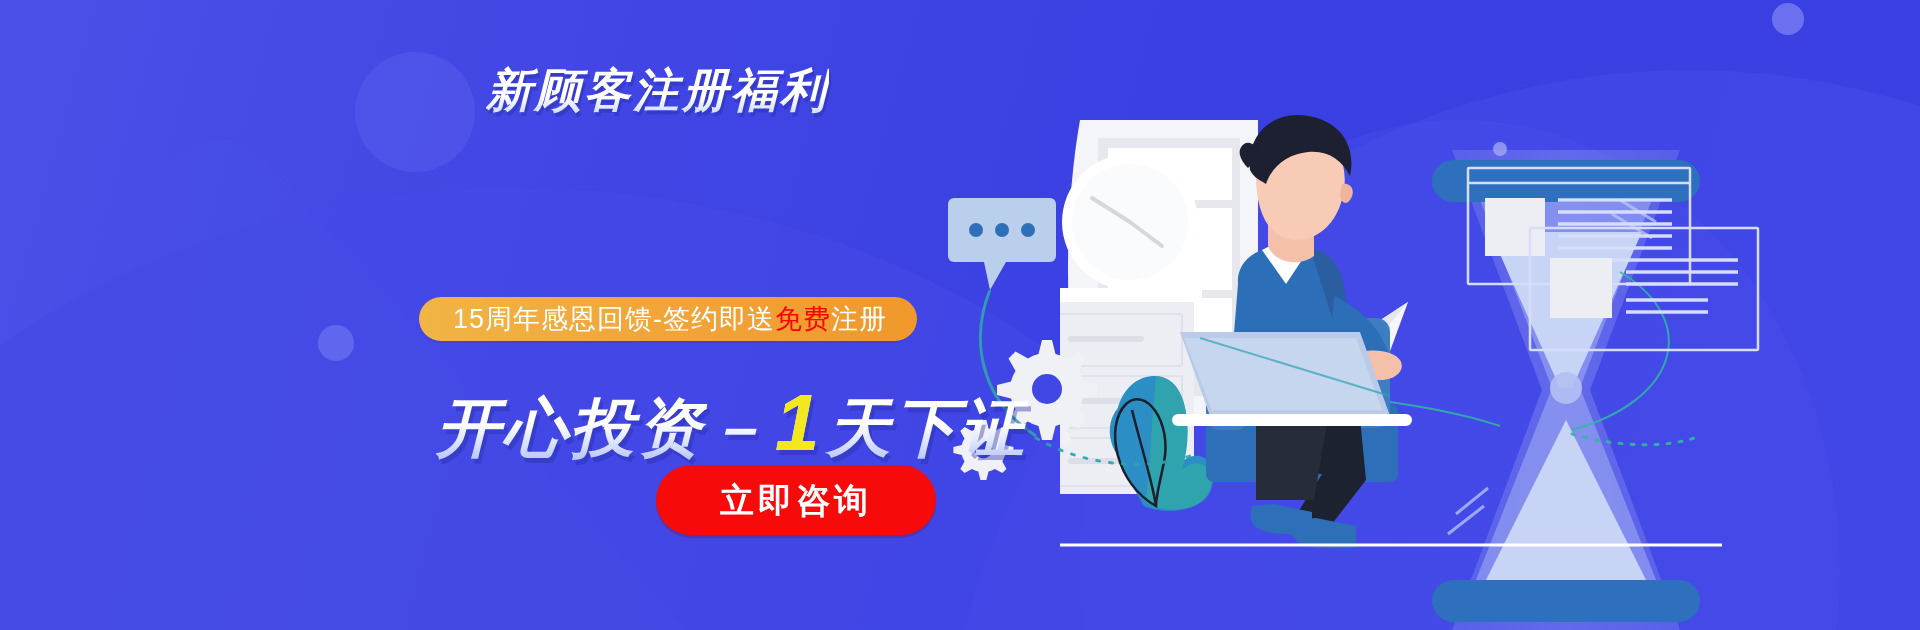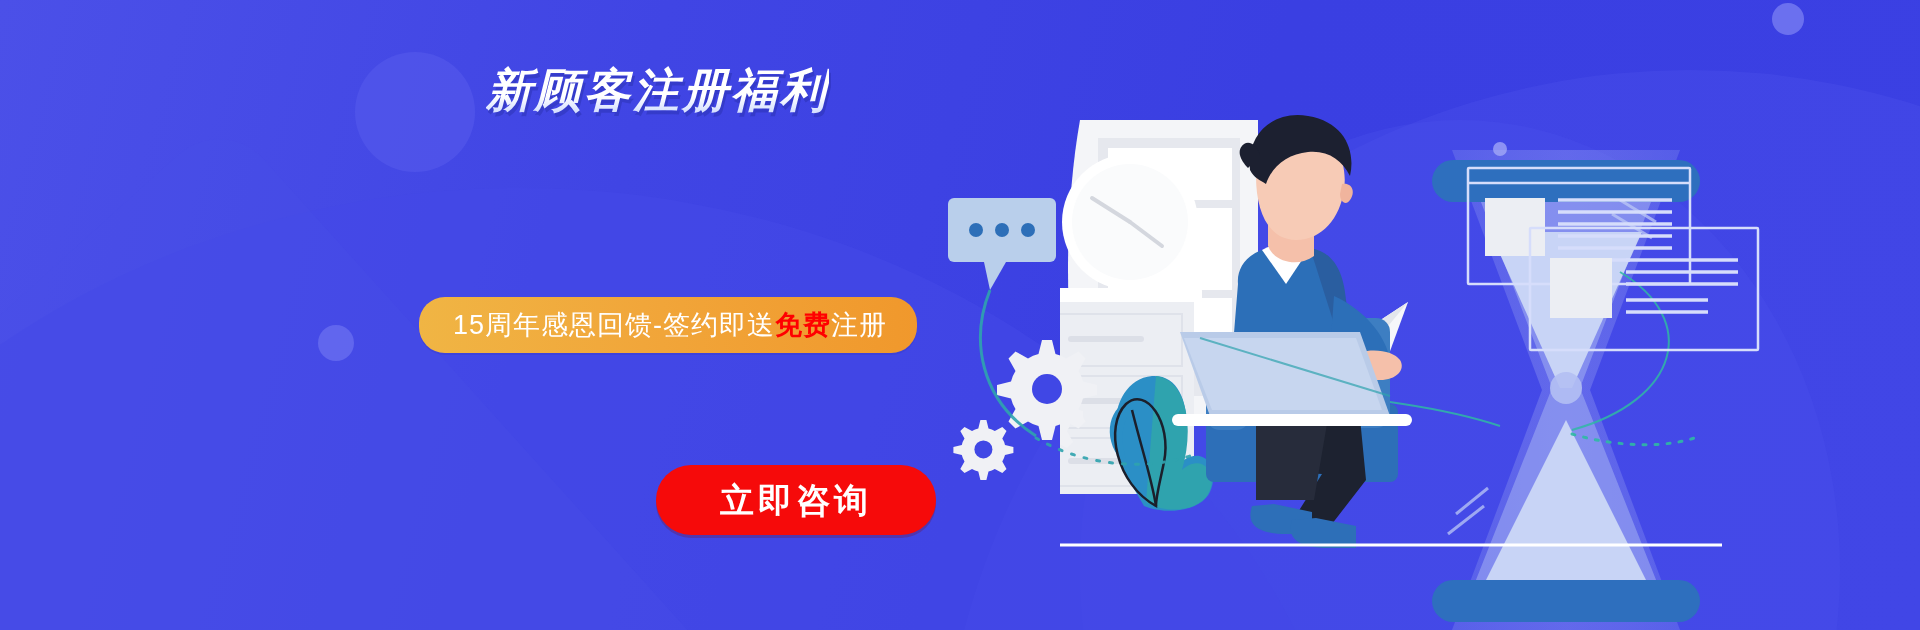--- a/index.html
+++ b/index.html
@@ -55,28 +55,28 @@
     font-size:108px; font-weight:bold; font-style:italic; letter-spacing:6px;
     line-height:1;
     background:linear-gradient(#ffffff 0%,#ffffff 46%,#e7edff 66%,#aebdf8 100%);
     -webkit-background-clip:text; background-clip:text; -webkit-text-fill-color:transparent;
     filter:drop-shadow(4px 7px 0 rgba(38,44,165,.42));
     white-space:nowrap;
   }
 
   .pill{
     position:absolute; left:388px; top:297px;
-    height:56px; padding:0 30px 0 34px;
+    height:44px; padding:0 30px 0 34px;
     display:flex; align-items:center;
     border-radius:26px;
     background:linear-gradient(90deg,#f0b544 0%,#f1a63a 45%,#f0982c 100%);
     box-shadow:0 2px 0 rgba(40,46,170,.18);
   }
   .pill span{ font-size:27px; color:#ffffff; letter-spacing:1px; line-height:1; white-space:nowrap; }
-  .pill .hl{ color:#ff0000; font-weight:bold; }
+  .pill .hl{ color:#ff0000; font-weight:normal; }
 
   .subline{
     position:absolute; left:405px; top:383px;
     font-size:64px; font-weight:bold; font-style:italic; letter-spacing:3px;
     line-height:1;
     background:linear-gradient(#ffffff 0%,#ffffff 50%,#e2e9ff 70%,#b3c2f9 100%);
     -webkit-background-clip:text; background-clip:text; -webkit-text-fill-color:transparent;
     filter:drop-shadow(3px 5px 0 rgba(38,44,165,.40));
     white-space:nowrap;
   }
@@ -332,18 +332,21 @@
 
     <div class="tagline">新顾客注册福利</div>
 
 
     <div class="pill">
       <span>15周年感恩回馈-签约即送</span>
         <span class="hl">免费</span>
         <span>注册</span>
     </div>
 
+    <div class="subline">
+      <span>开心投资－</span><span class="num">1</span><span>天下证</span>
+    </div>
 
     <button class="cta">
       <span>立即咨询</span>
     </button>
   </div>
 </div>
 
 </body></html>

